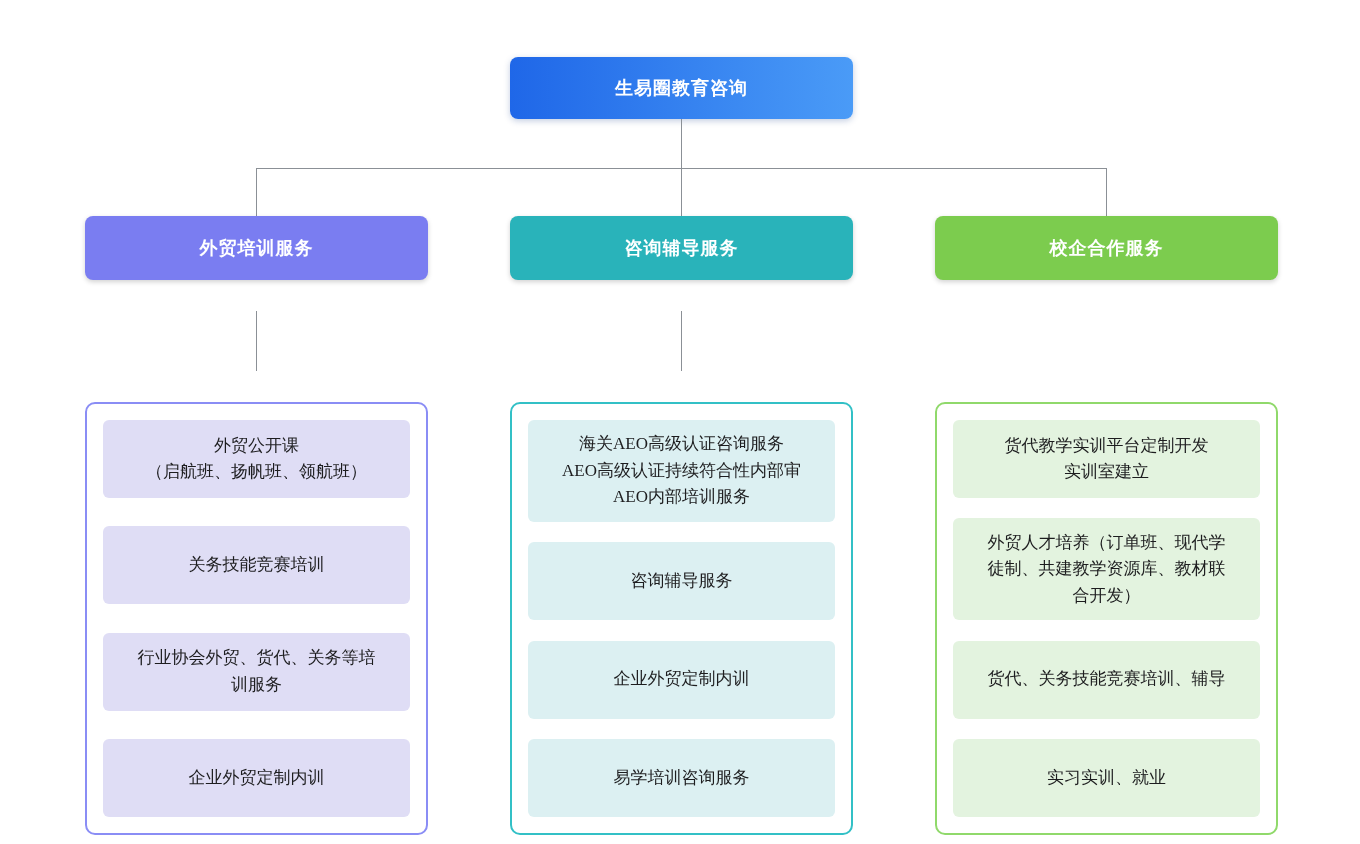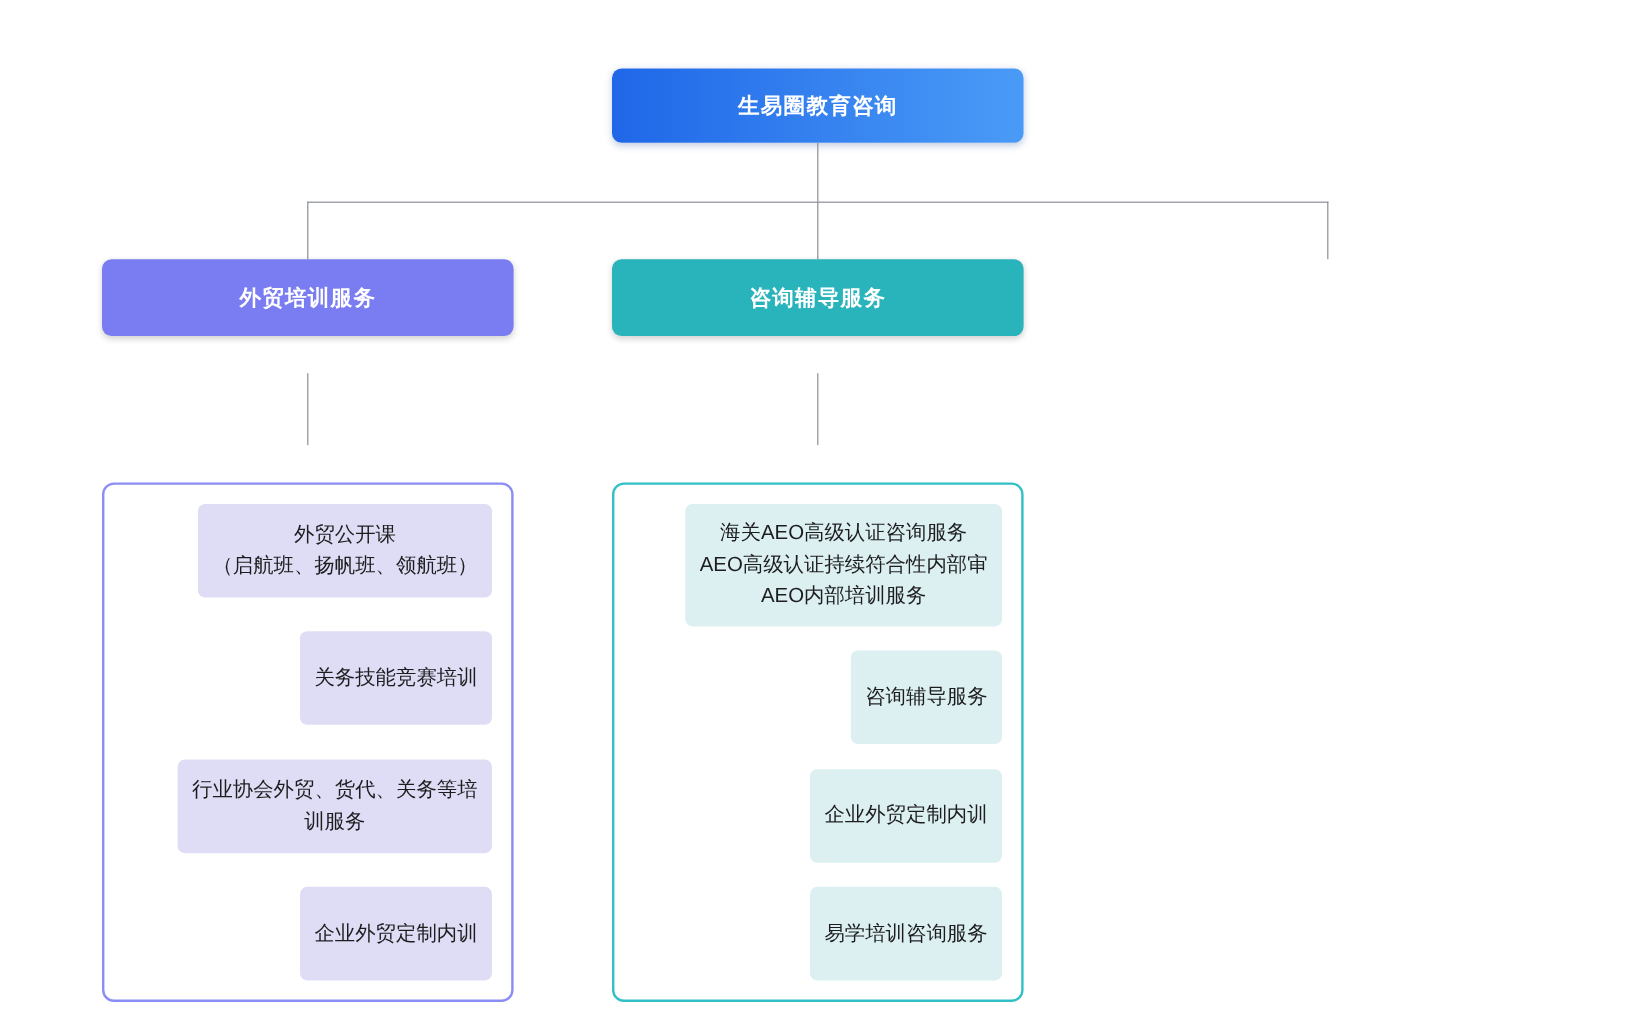--- a/index.html
+++ b/index.html
@@ -33,27 +33,27 @@
     width:100%;height:64px;border-radius:8px;background:var(--header-color,#777);
     display:flex;align-items:center;justify-content:center;box-sizing:border-box;
     color:#ffffff;font-size:18px;font-weight:700;letter-spacing:1px;
     box-shadow:0 2px 5px rgba(0,0,0,.18);
   }
   .branch-connector{width:1px;height:60px;background:var(--line-color);}
   .branch-spacer{width:1px;height:60px;background:transparent;}
   .branch-container{
     width:100%;height:433px;box-sizing:border-box;background:#ffffff;
     border:2px solid var(--border-color,#ccc);border-radius:10px;
-    padding:16px;display:flex;flex-direction:column;justify-content:space-between;align-items:flex-end;
+    padding:16px;display:flex;flex-direction:column;justify-content:space-between;
   }
   .service-item{
     background:var(--item-bg,#eee);border-radius:6px;min-height:78px;
     display:flex;align-items:center;justify-content:center;padding:8px 12px;box-sizing:border-box;
   }
-  .service-item.tall{min-height:102px;}
+  .service-item.tall{min-height:102px;font-family:Liberation Serif, serif;}
   .service-item span{
     white-space:pre-line;text-align:center;color:#1d1d1f;font-size:17px;line-height:1.55;
   }
 </style>
 </head>
 <body>
 
 <div class="canvas" style="--grad-from: #1f67e8; --grad-to: #4a9bf7; --line-color: #8b9096;">
 
   <div class="root-node">
@@ -101,14 +101,35 @@
         </div>
       <div class="service-item">
           <span>企业外贸定制内训</span>
         </div>
       <div class="service-item">
           <span>易学培训咨询服务</span>
         </div>
     </div>
   </div>
 
+  <div class="branch branch-2" style="--header-color: #7ccc4e; --border-color: #90d96b; --item-bg: #e3f3df;">
+    <div class="branch-header">校企合作服务</div>
+    <div class="branch-spacer"></div>
+    <div class="branch-container">
+      <div class="service-item">
+          <span>货代教学实训平台定制开发
+实训室建立</span>
+        </div>
+      <div class="service-item tall">
+          <span>外贸人才培养（订单班、现代学
+徒制、共建教学资源库、教材联
+合开发）</span>
+        </div>
+      <div class="service-item">
+          <span>货代、关务技能竞赛培训、辅导</span>
+        </div>
+      <div class="service-item">
+          <span>实习实训、就业</span>
+        </div>
+    </div>
+  </div>
 
 </div>
 
 </body></html>

